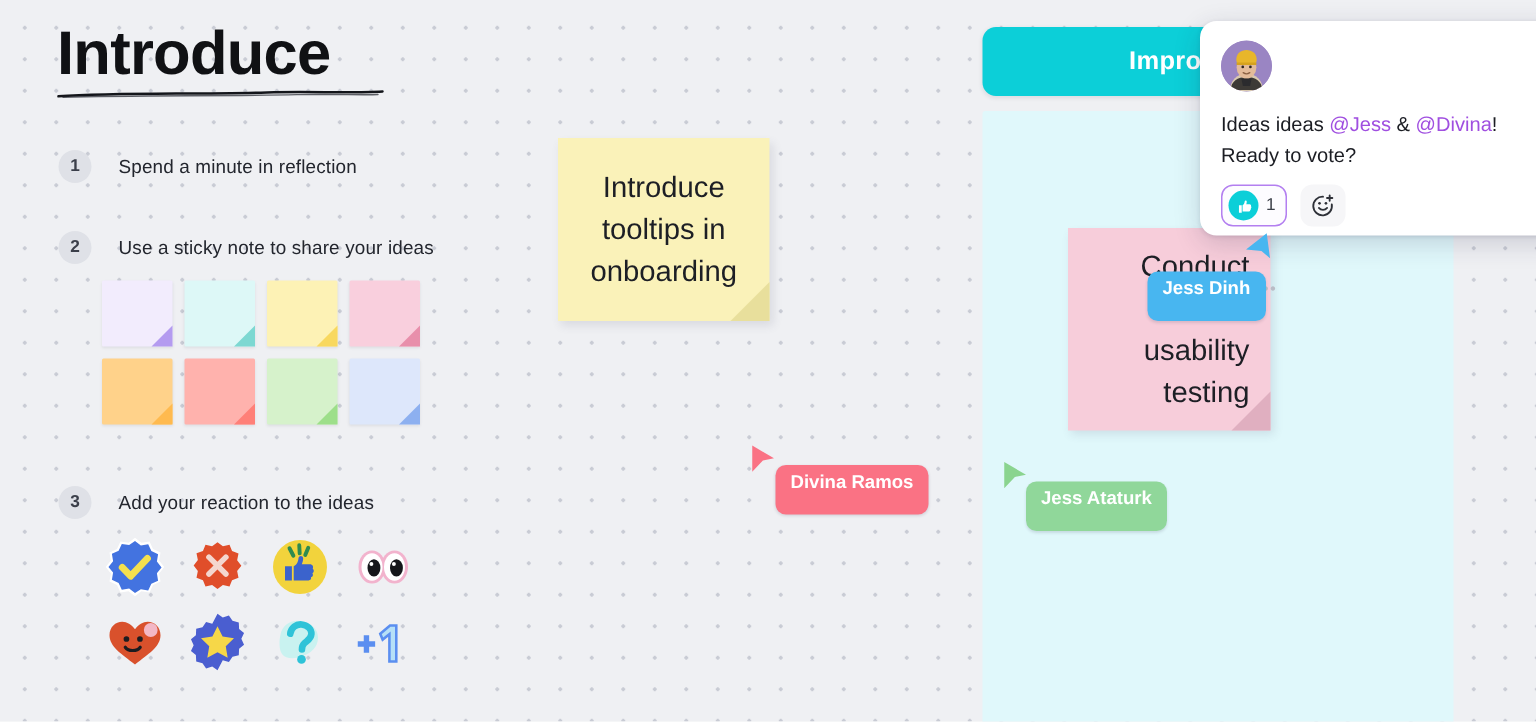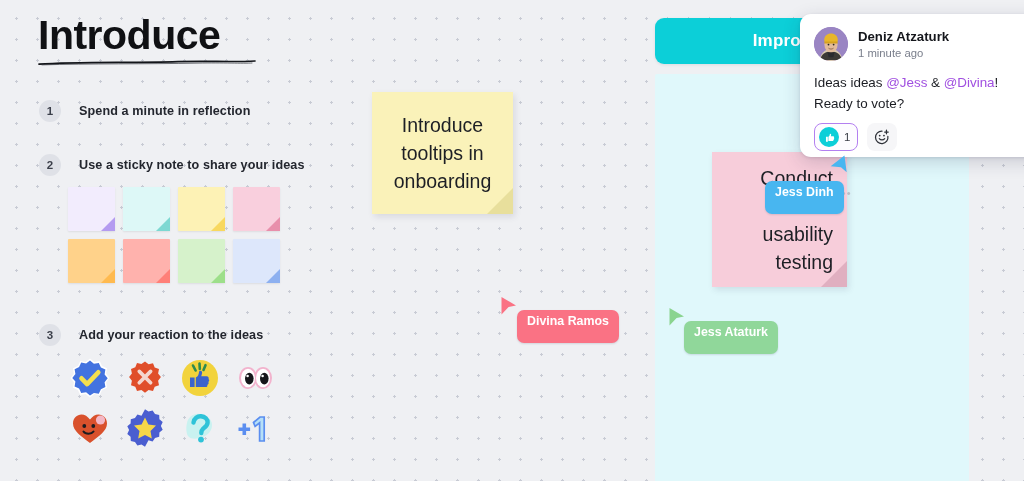--- a/index.html
+++ b/index.html
@@ -32,21 +32,21 @@
 
   .step-row { position: absolute; display: flex; align-items: center; }
   .step-num {
     width: 22px; height: 22px; border-radius: 50%;
     background: #dfe1e7; color: #3b3f4a;
     font-size: 11.5px; font-weight: 700;
     display: flex; align-items: center; justify-content: center;
     flex: 0 0 auto;
   }
   .step-label {
-    margin-left: 18px; font-size: 12.6px; font-weight: 700;
+    margin-left: 18px; font-size: 12.6px; font-weight: 400;
     color: #23262e; letter-spacing: .1px; white-space: nowrap;
   }
 
   #step-1 { left: 39px; top: 100px; }
   #step-2 { left: 39px; top: 154px; }
   #step-3 { left: 39px; top: 324px; }
 
   
   #sticky-palette {
     position: absolute; left: 68px; top: 187px;
@@ -363,24 +363,20 @@
           <path d="M6.5 33c0-5.6 4.7-8.6 10.5-8.6S27.5 27.4 27.5 33z" fill="#3d3a36"></path>
           <ellipse cx="17" cy="17.8" rx="6.6" ry="7.6" fill="#e3bb9a"></ellipse>
           <path d="M10.2 12.8c0-4.1 3.1-6.4 6.8-6.4s6.8 2.3 6.8 6.4c0 1-.3 1.9-.8 2.3H11c-.5-.4-.8-1.3-.8-2.3z" fill="#e8b62a"></path>
           <path d="M10.4 14.6h13.2v1.8H10.4z" fill="#d6a21e"></path>
           <circle cx="14.5" cy="17.6" r="0.9" fill="#2a2420"></circle>
           <circle cx="19.6" cy="17.6" r="0.9" fill="#2a2420"></circle>
           <path d="M14.8 21.4c1.3 1 3.1 1 4.4 0" stroke="#8c6245" stroke-width="0.9" fill="none" stroke-linecap="round"></path>
           <path d="M13.6 25.5h6.8l-1 4.8h-4.8z" fill="#2b2b2e"></path>
         </svg>
       </div>
-      <div>
-        <div id="popup-author">Deniz Atzaturk</div>
-        <div id="popup-time">1 minute ago</div>
-      </div>
     </div>
 
     <div id="popup-body"><span>Ideas ideas </span><span class="mention">@Jess</span><span> &amp; </span><span class="mention">@Divina</span><span>! Ready to vote?</span></div>
 
     <div id="popup-reactions">
       <div id="reaction-thumb">
         <div class="thumb-circle">
           <svg viewBox="0 0 14 14" width="13" height="13">
             <path d="M3.2 6.2h2v5.4h-2z" fill="#ffffff"></path>
             <path d="M5.8 6.2c1.1-.5 1.4-1.6 1.5-2.6.1-.9 1.4-.9 1.5.1 0 .6-.2 1.4-.4 1.9h2.5c.8 0 1.2.8.9 1.4.5.3.5 1.1-.1 1.4.3.4.1 1.2-.5 1.3.2.5-.1 1-.8 1H5.8z" fill="#ffffff"></path>

